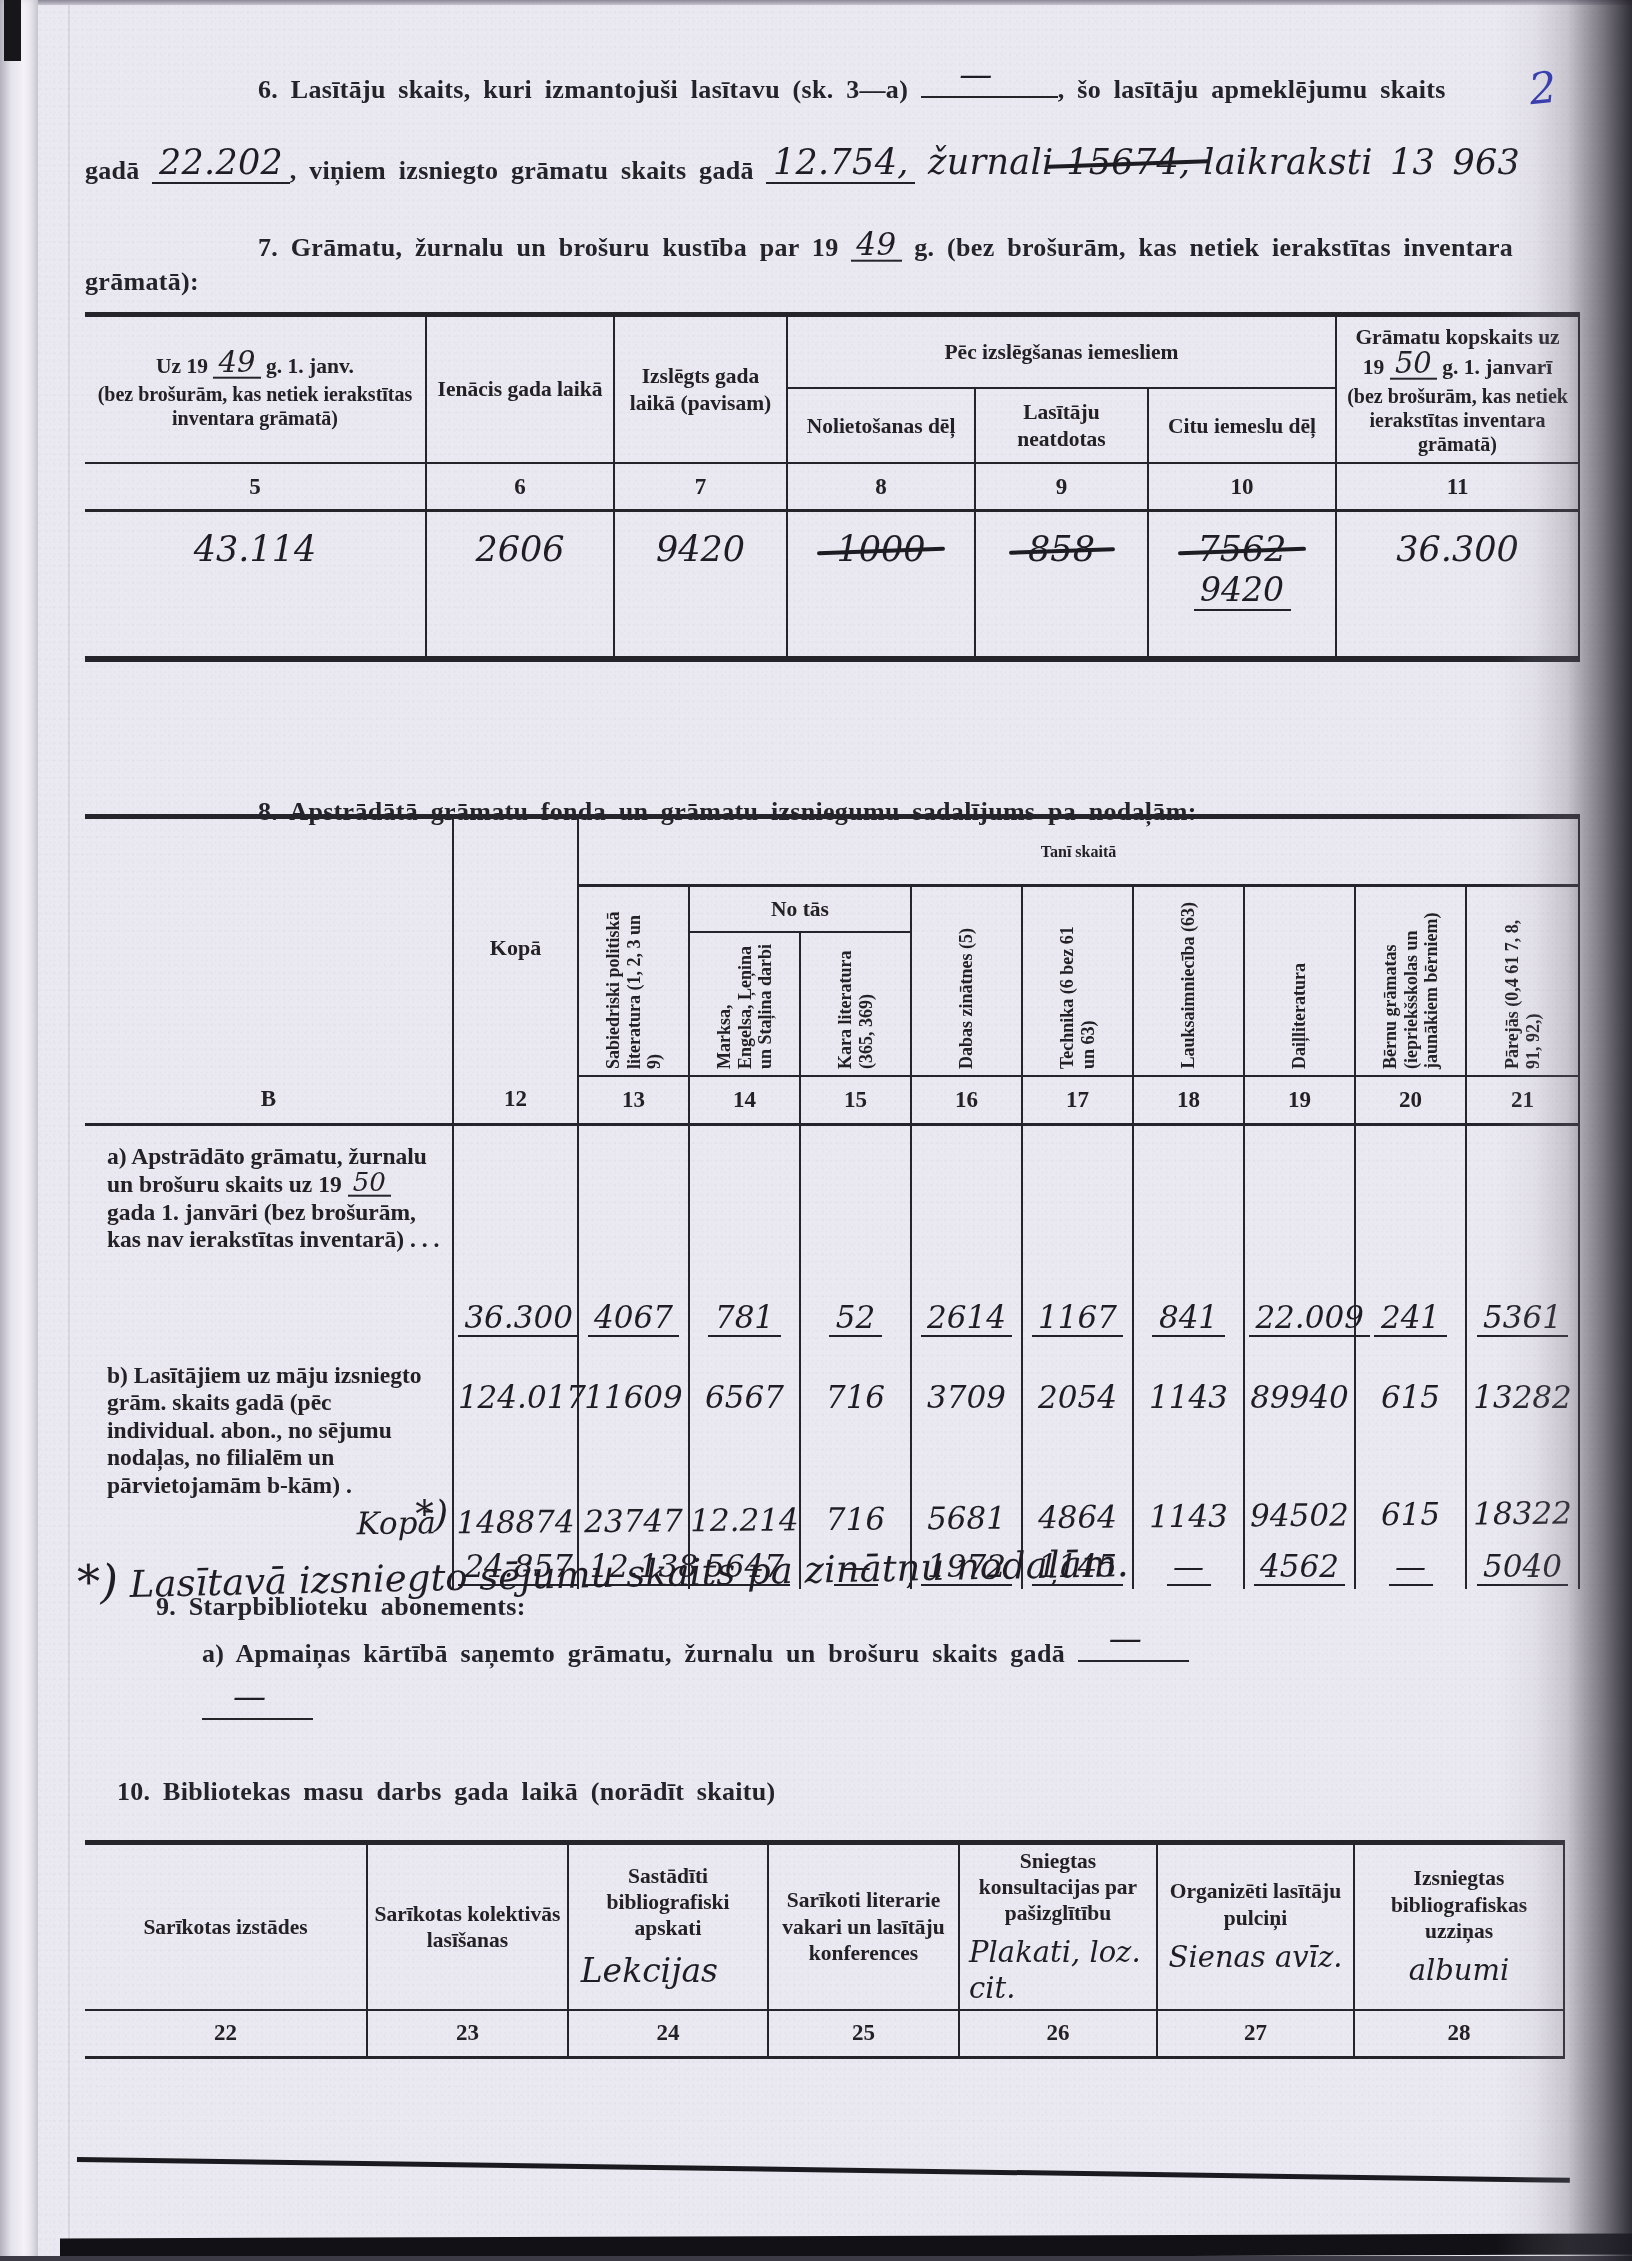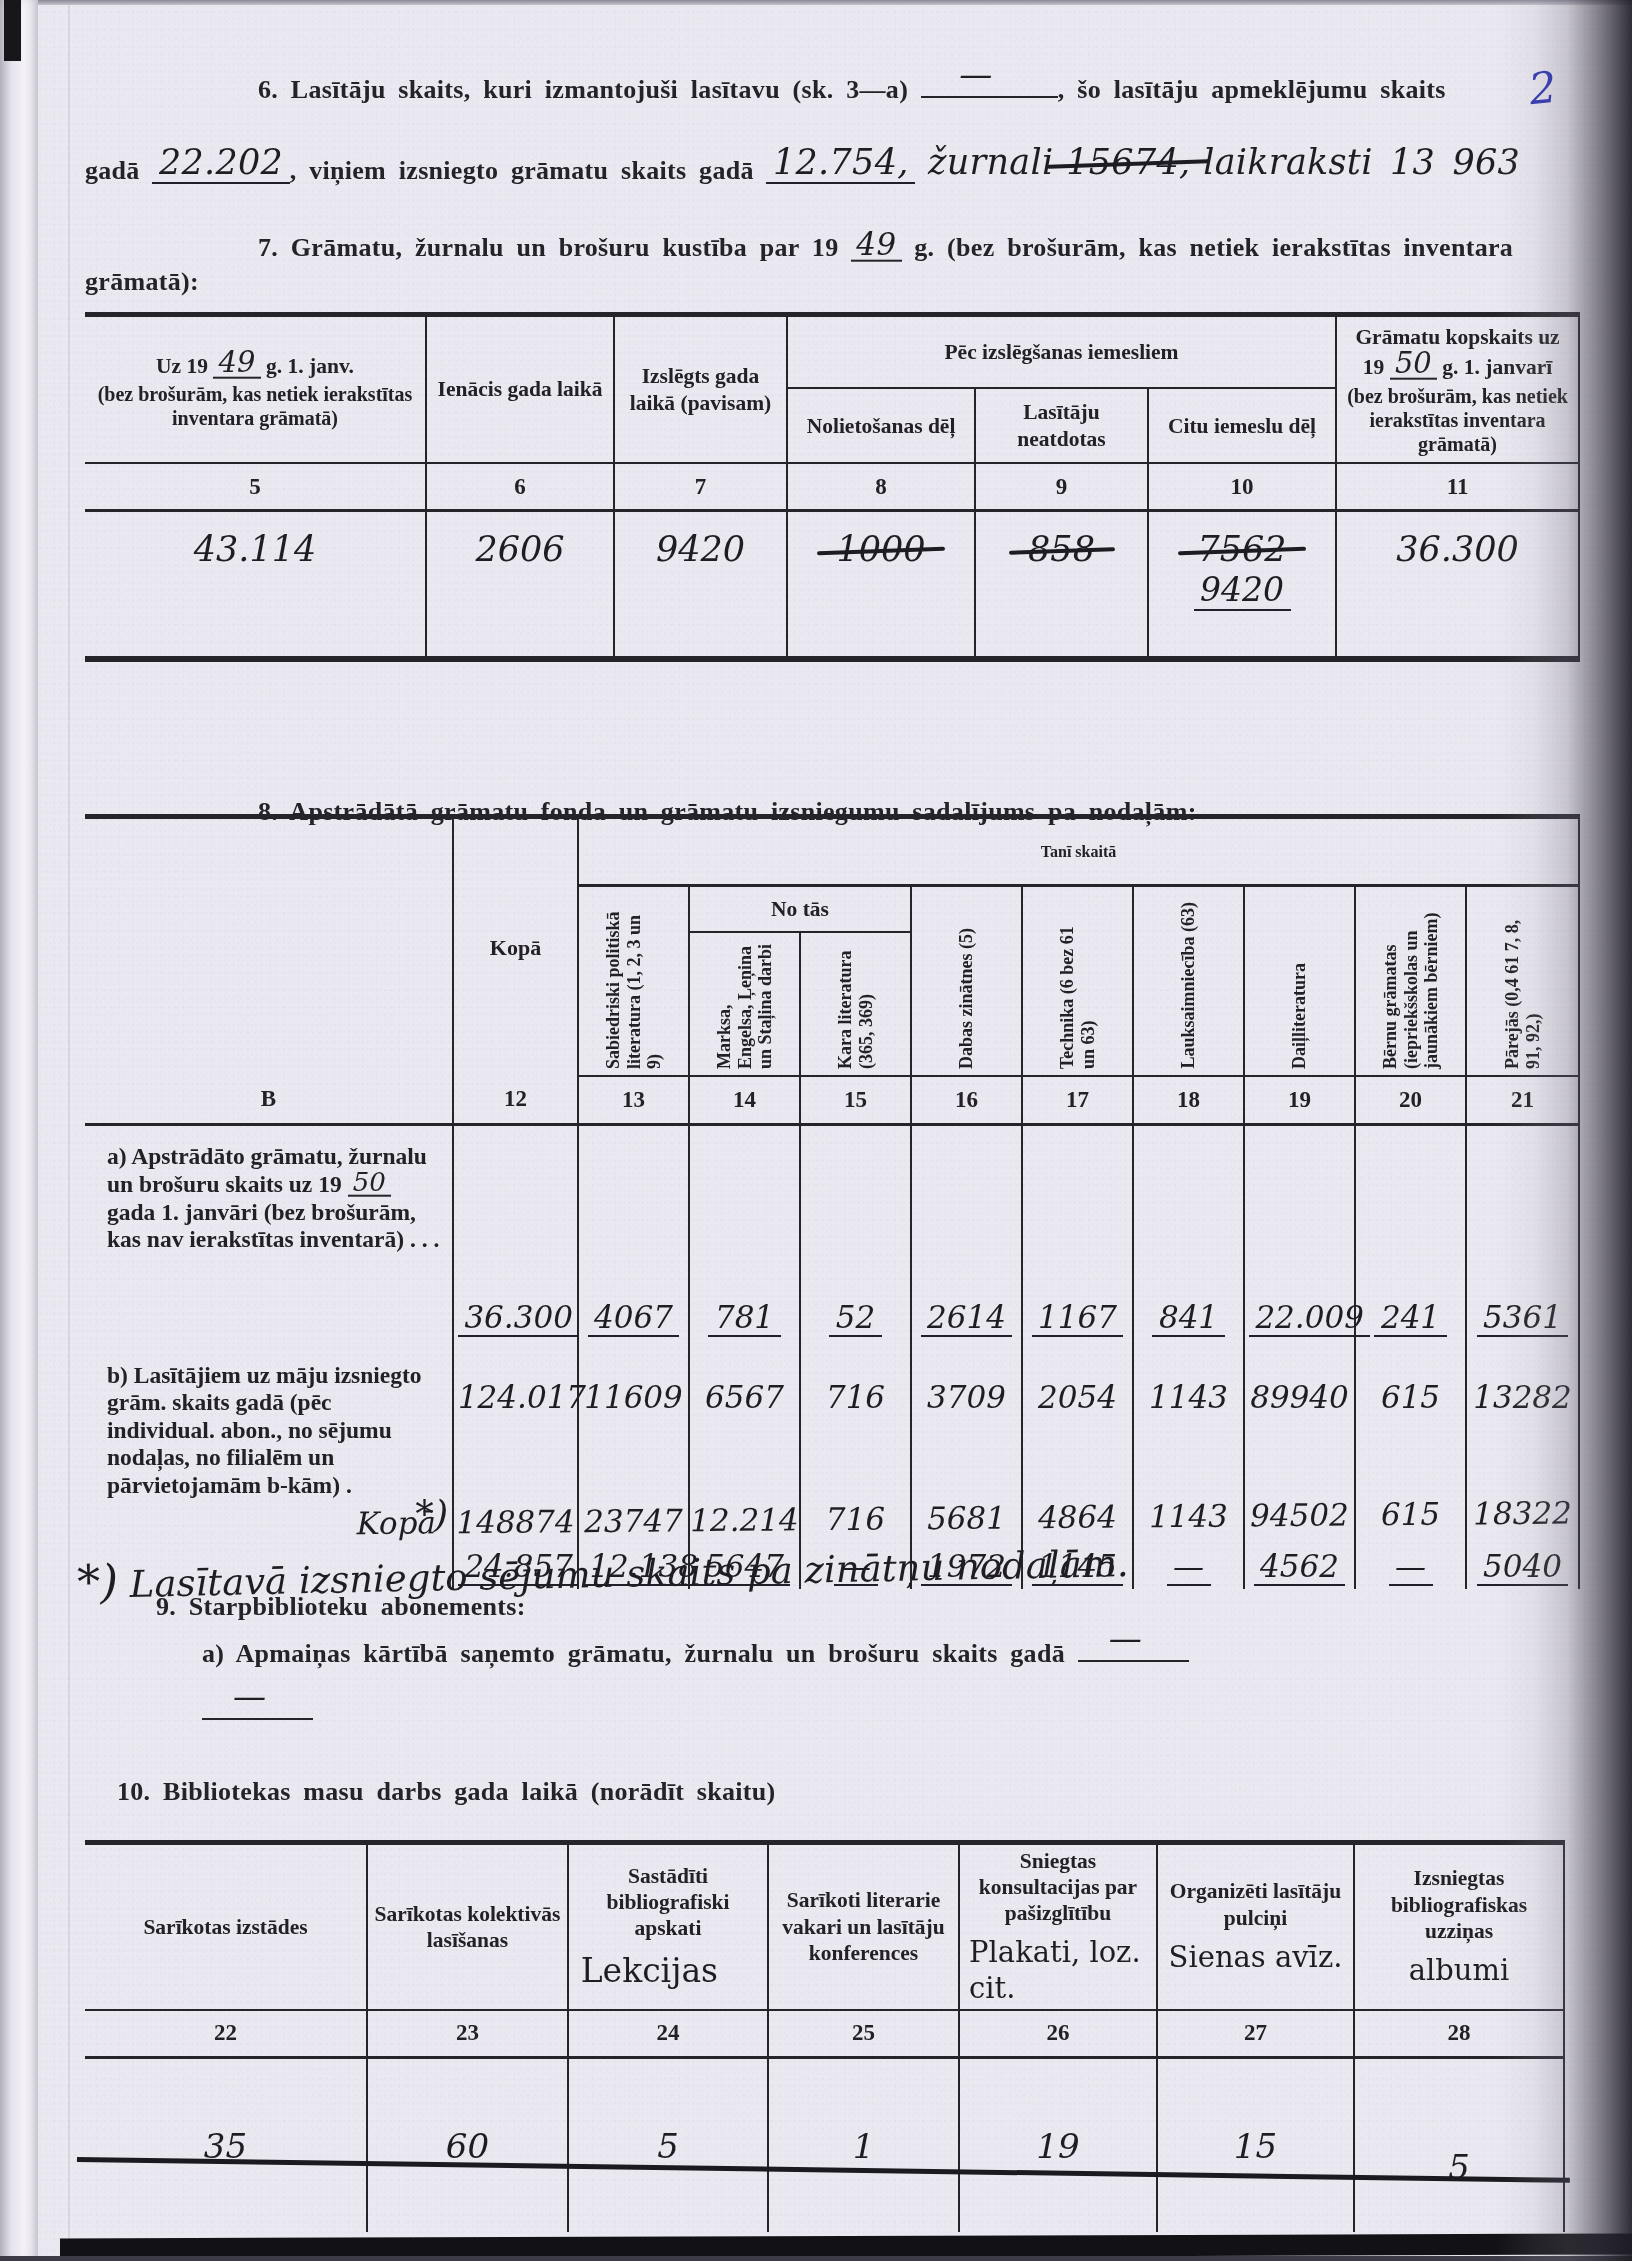--- a/index.html
+++ b/index.html
@@ -71,21 +71,21 @@
 
   .kopa-grid{display:grid;grid-template-columns:368px 125px 111px 111px 111px 111px 111px 111px 111px 111px 113px;
              width:1493px;transform:rotate(-0.5deg);font-size:31px;}
   .kopa-grid .cell{text-align:center;}
   .kopa-grid .lab{text-align:right;padding-right:17px;}
   .fn{font-size:37px;transform:rotate(-1.2deg);}
   .fn .fnstar{font-size:46px;margin-right:11.7px;}
 
   .t10{width:1479px;border-top:5.2px solid #26242b;border-right:2px solid #26242b;}
   .t10 .hdr td{height:151px;font-size:21.5px;line-height:1.22;font-weight:700;vertical-align:middle;}
-  .t10 .hwadd{font-family:"DejaVu Serif",serif;font-weight:400;font-size:29px;margin-top:9px;color:#1f1d23;}
+  .t10 .hwadd{font-family:"DejaVu Serif",serif;font-style:italic;font-weight:400;font-size:29px;margin-top:9px;color:#1f1d23;}
   .t10 .valrow td{height:125px;font-size:34px;vertical-align:middle;}
   .slantline{width:1493px;height:0;border-top:5.9px solid #1b1a20;transform:rotate(0.8deg);transform-origin:left top;}
 </style>
 </head>
 <body>
 
 <div class="page">
 
   <div class="edge-top"></div>
   <div class="edge-left"></div>
@@ -354,29 +354,20 @@
     </tr>
     <tr class="numrow">
       <td class="bb6">22</td>
       <td class="bl bb6">23</td>
       <td class="bl bb6">24</td>
       <td class="bl bb6">25</td>
       <td class="bl bb6">26</td>
       <td class="bl bb6">27</td>
       <td class="bl bb6">28</td>
     </tr>
-    <tr class="valrow hw">
-      <td>35</td>
-      <td class="bl">60</td>
-      <td class="bl">5</td>
-      <td class="bl">1</td>
-      <td class="bl">19</td>
-      <td class="bl">15</td>
-      <td class="bl" style="padding-top:46px;">5</td>
-    </tr>
   </tbody>
     </table>
 
   <div class="abs slantline" style="top:2157px;left:77px;"></div>
 
   <div class="edge-bottom"></div>
   <div class="edge-bottom2"></div>
   <div class="edge-right"></div>
 
 </div>

